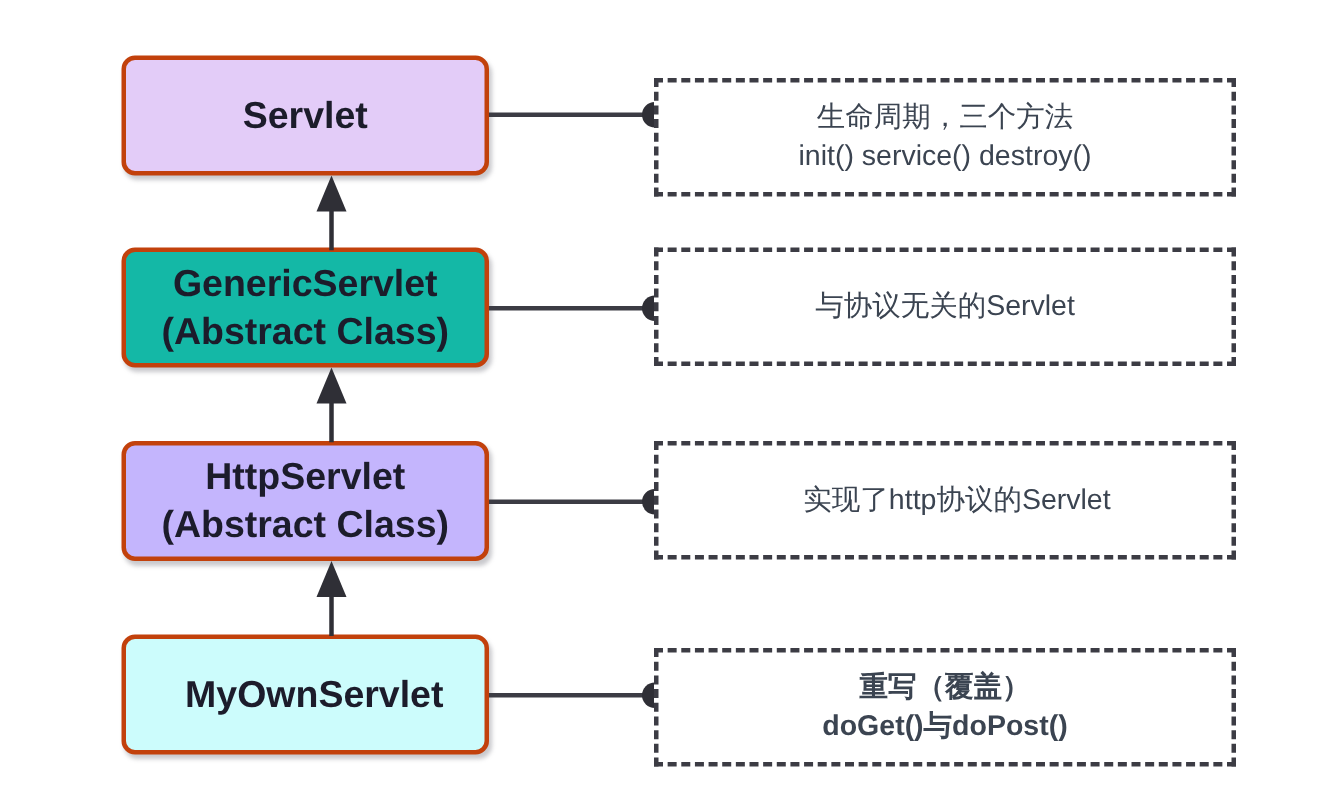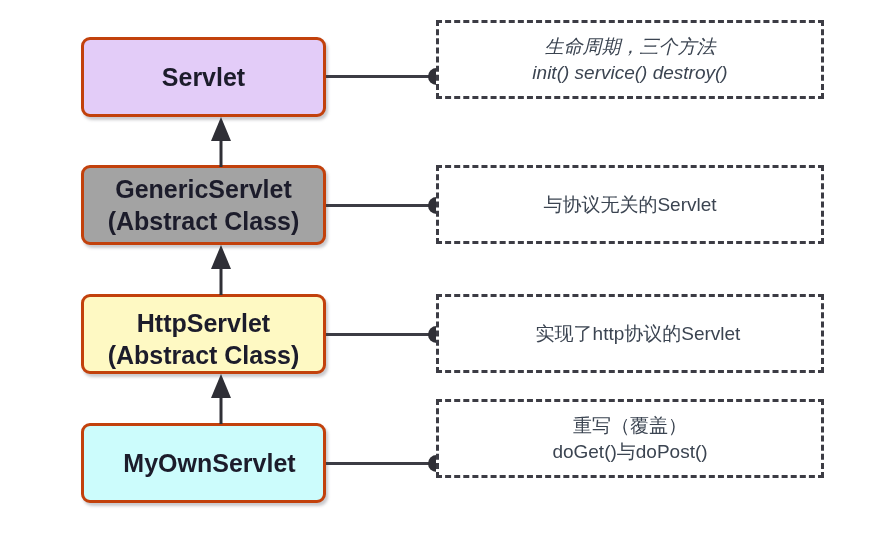--- a/index.html
+++ b/index.html
@@ -34,22 +34,22 @@
     text-align: center;
     color: #1c1c2b;
     font-weight: bold;
     font-size: 25px;
     line-height: 1.28;
     box-shadow: 2px 3px 3px rgba(120,120,130,0.40);
   }
   .class-box .ln { display: block; white-space: nowrap; }
 
   .row1 { top: 37px;  background: #e3ccf8; }
-  .row2 { top: 165px; background: #a3a3a3; }
-  .row3 { top: 294px; background: #fef9c3; justify-content: flex-end; }
+  .row2 { top: 165px; background: #14b8a6; }
+  .row3 { top: 294px; background: #c4b5fd; }
   .row4 { top: 423px; background: #ccfcfc; padding-left: 12px; }
 
   
   .note-box {
     position: absolute;
     left: 436px;
     width: 388px;
     height: 79px;
     box-sizing: border-box;
     border: 3px dashed #3c3c44;
@@ -57,24 +57,24 @@
     display: flex;
     flex-direction: column;
     align-items: center;
     justify-content: center;
     text-align: center;
     color: #3b4451;
     font-size: 19px;
     line-height: 1.35;
   }
   .note-box .ln { display: block; white-space: nowrap; }
-  .nrow1 { top: 20px; font-style: italic;  }
+  .nrow1 { top: 52px;  }
   .nrow2 { top: 165px; }
   .nrow3 { top: 294px; padding-left: 16px; }
-  .nrow4 { top: 399px; }
+  .nrow4 { top: 432px; font-weight: bold; }
 
   
   .connector {
     position: absolute;
     left: 326px;
     width: 112px;
     height: 3px;
     background: #3c3c44;
   }
   .c1 { top: 75px;  }

